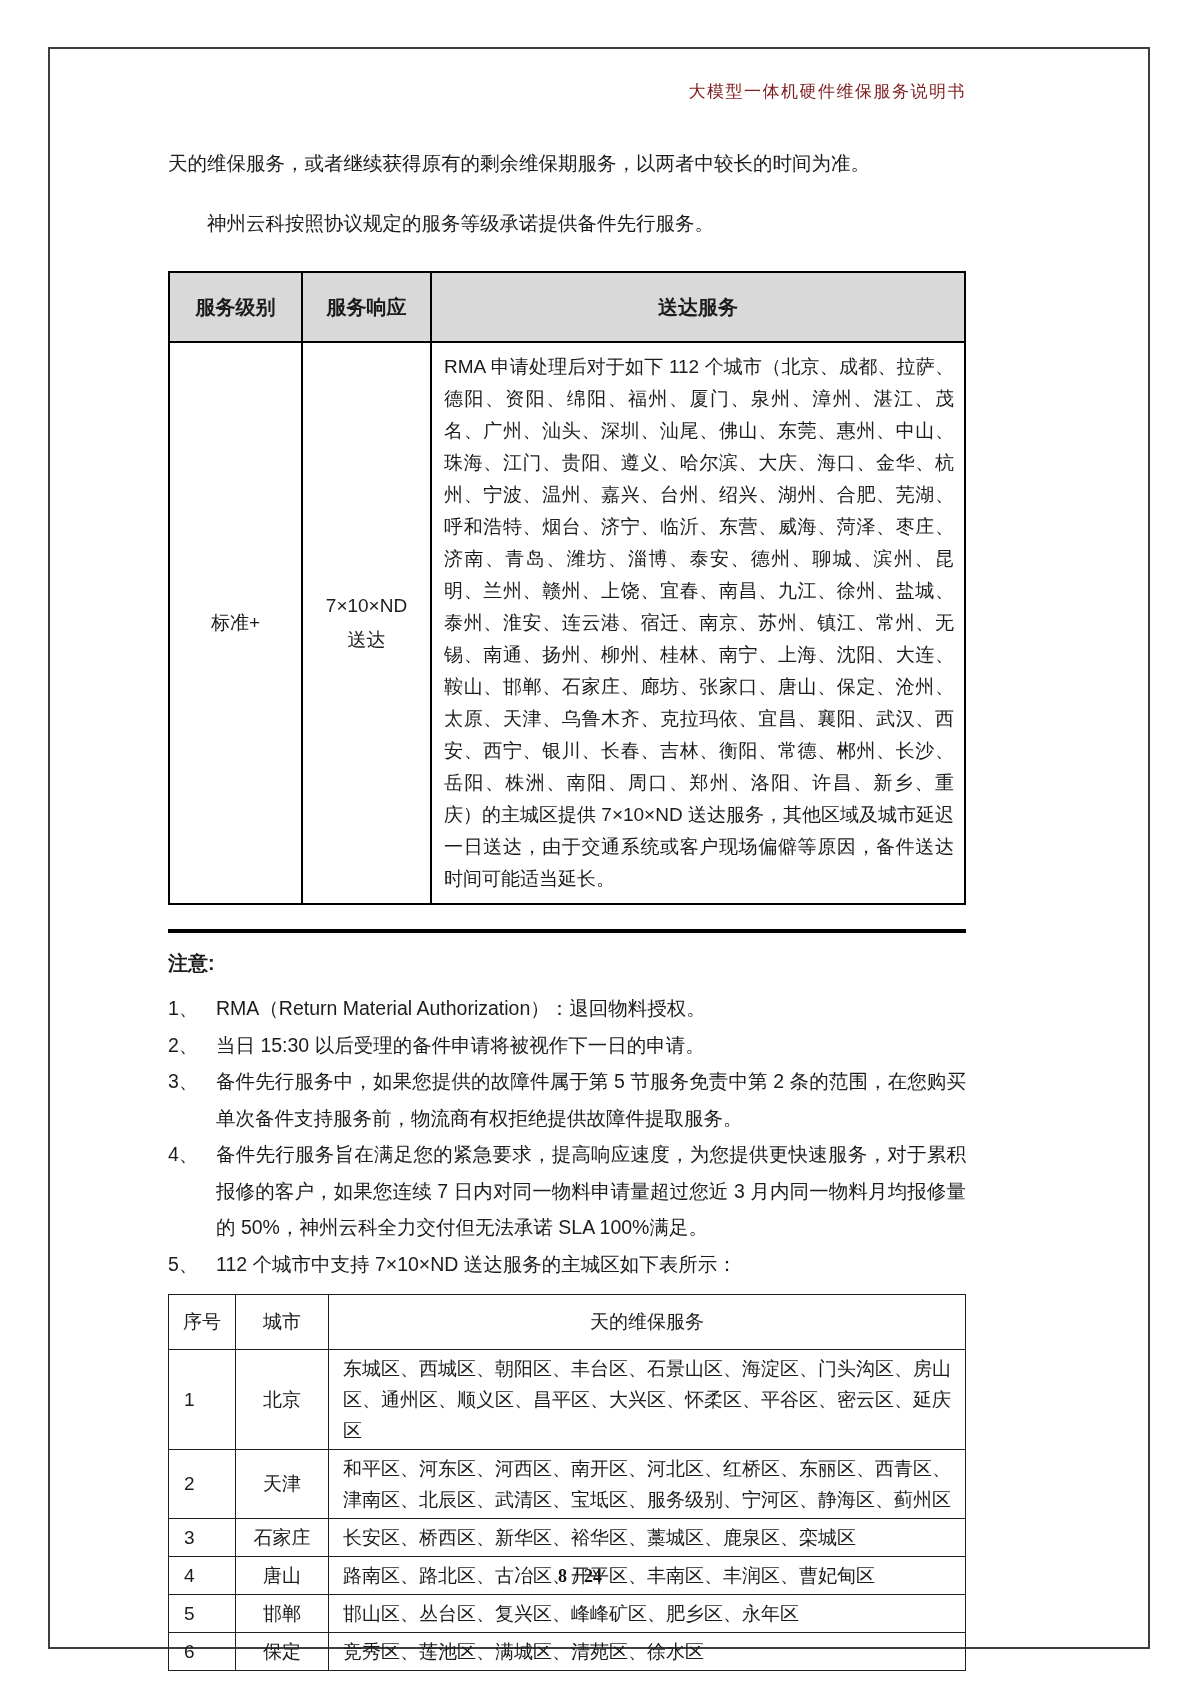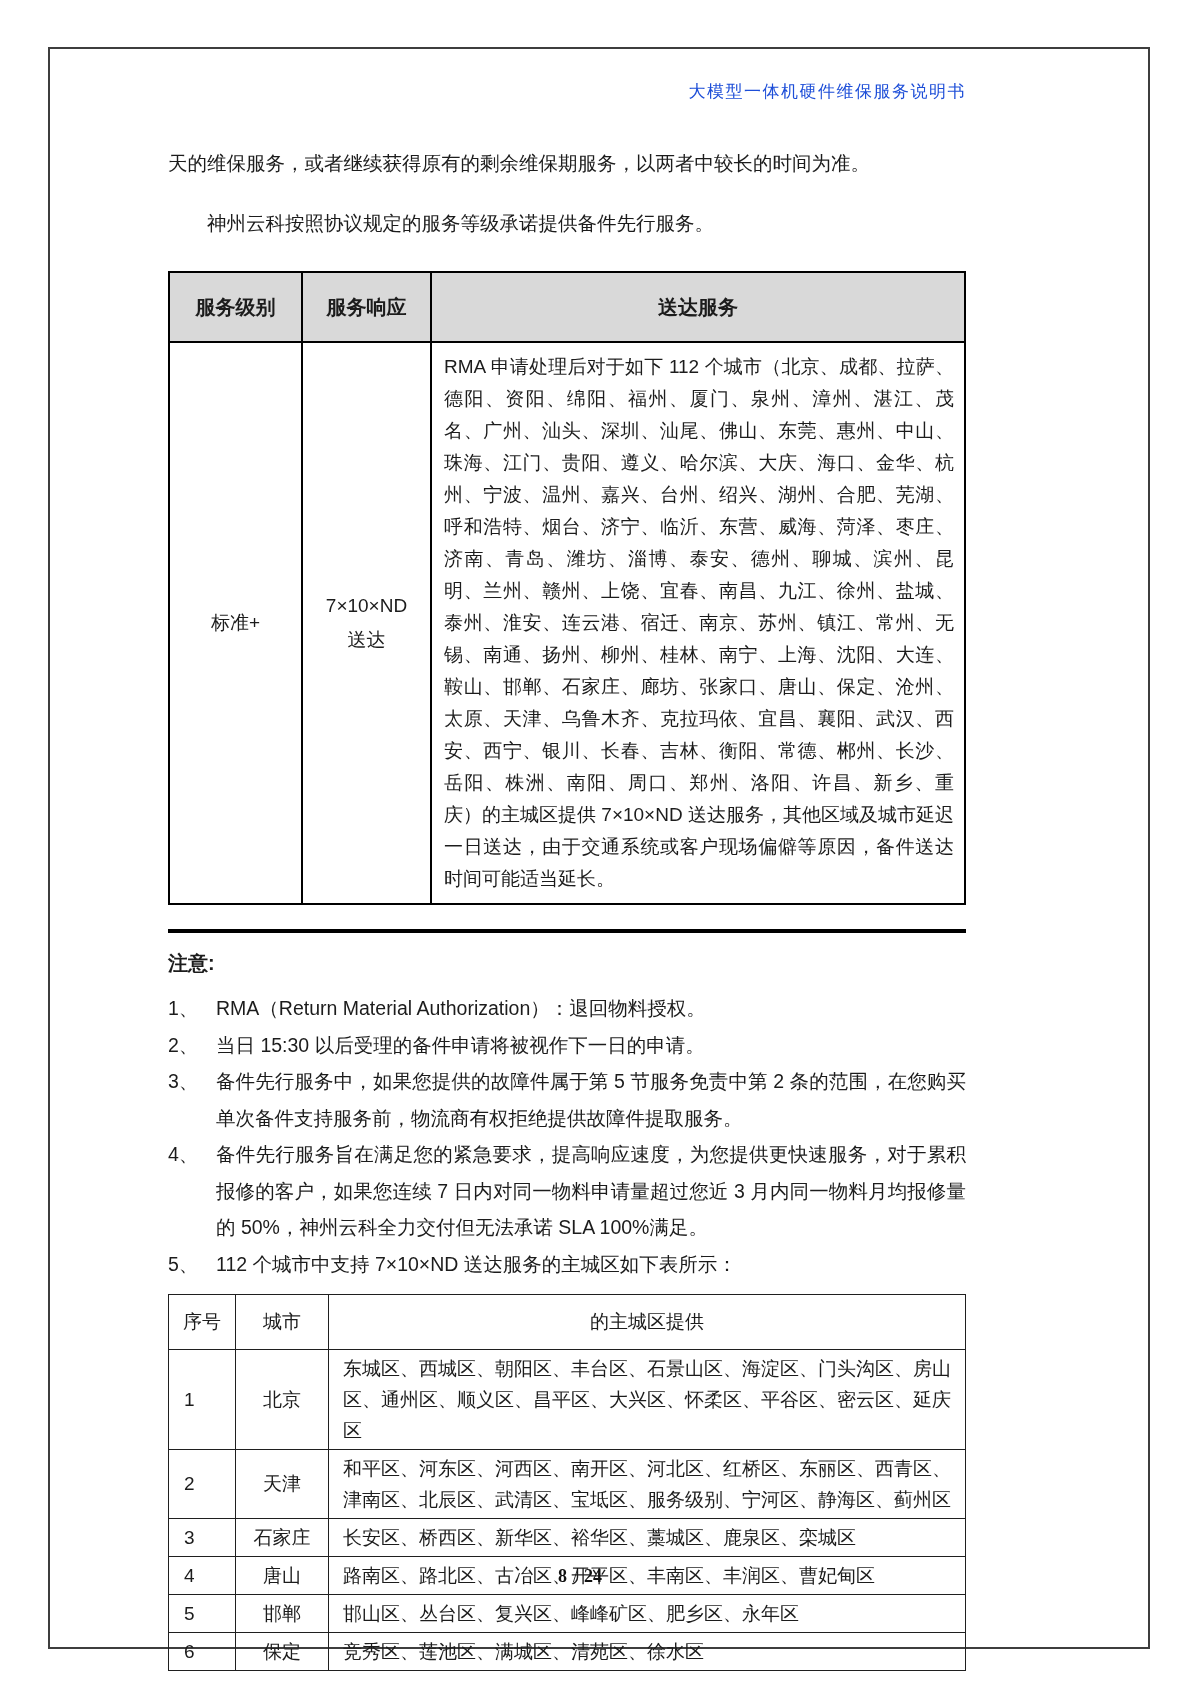--- a/index.html
+++ b/index.html
@@ -21,21 +21,21 @@
   .content {
     position:absolute; left:168px; top:0;
     width:798px;
   }
   .header-line {
     margin-top:80px;
     text-align:right;
     font-family:"Liberation Serif", serif;
     font-size:17px;
     letter-spacing:1.5px;
-    color:#1d4ed8;
+    color:#7f1d1d;
   }
   .p1 { margin:46px 0 0 0; font-size:19.5px; line-height:28px; }
   .p2 { margin:32px 0 0 0; font-size:19.5px; line-height:28px; text-indent:2em; }
   .sec-h { margin:44px 0 0 0; font-size:20.5px; font-weight:bold; letter-spacing:0.5px; }
 
   table.svc { margin-top:34px; width:100%; border-collapse:collapse; table-layout:fixed; }
   table.svc th {
     background:#d9d9d9;
     border:2px solid #000000;
     font-size:20px; font-weight:bold;
@@ -142,21 +142,21 @@
   <table class="dist">
     <colgroup>
         <col style="width:67px">
         <col style="width:93px">
         <col>
       </colgroup>
     <thead>
       <tr>
         <th>序号</th>
         <th>城市</th>
-        <th>的主城区提供</th>
+        <th>天的维保服务</th>
       </tr>
     </thead>
     <tbody>
       <tr>
         <td class="dist-no">1</td>
         <td class="dist-city">北京</td>
         <td class="dist-d">东城区、西城区、朝阳区、丰台区、石景山区、海淀区、门头沟区、房山区、通州区、顺义区、昌平区、大兴区、怀柔区、平谷区、密云区、延庆区</td>
       </tr>
       <tr>
         <td class="dist-no">2</td>

